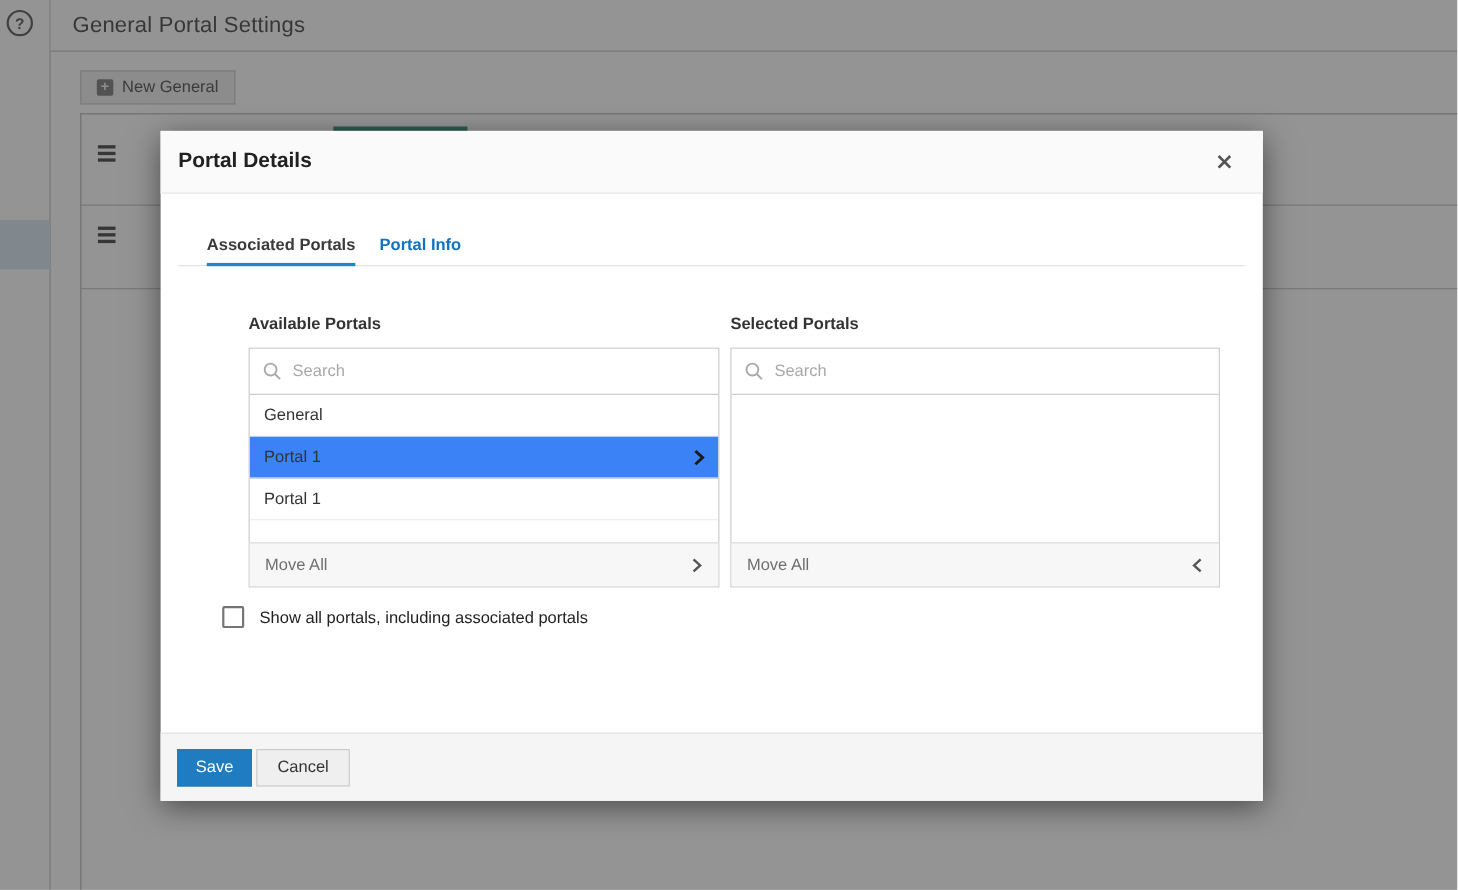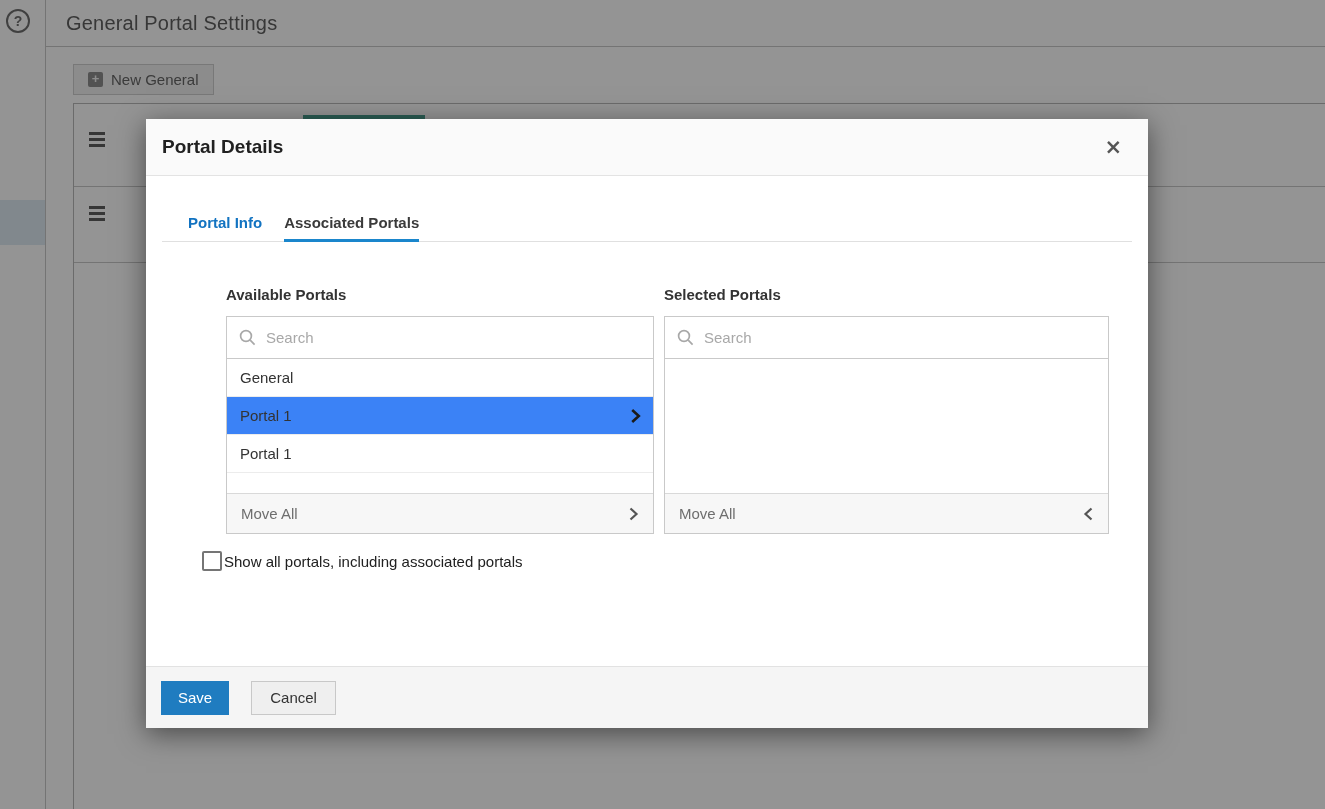--- a/index.html
+++ b/index.html
@@ -128,31 +128,31 @@
     border-bottom:1px solid #ececec; cursor:pointer;
     justify-content:space-between;
   }
   .list-item.selected { background:#3b82f6; }
   .move-all {
     height:40px; flex:none; background:#f7f7f7; border-top:1px solid #d9d9d9;
     display:flex; align-items:center; justify-content:space-between;
     padding:0 14px; font-size:15px; color:#6e6e6e; cursor:pointer;
   }
 
-  .checkbox-row { margin-top:17px; display:flex; align-items:center; gap:2px; }
+  .checkbox-row { margin-top:17px; display:flex; align-items:center; gap:14px; }
   .checkbox {
     width:20px; height:20px; border:2px solid #757575; border-radius:2px;
     background:#fff; cursor:pointer; flex:none;
   }
   .checkbox-label { font-size:15px; color:#212121; }
 
   .modal-footer {
     position:absolute; left:0; right:0; bottom:0; height:62px;
     background:#f5f5f5; border-top:1px solid #e2e2e2;
-    display:flex; align-items:center; gap:22px; padding-left:15px;
+    display:flex; align-items:center; gap:4px; padding-left:15px;
   }
   .btn { font-size:15px; height:34px; cursor:pointer; font-family:"Liberation Sans", sans-serif; }
   .btn-save {
     background:#1f7cc0; color:#fff; border:1px solid #1f7cc0; padding:0 16px;
   }
   .btn-cancel {
     background:#efefef; color:#333; border:1px solid #c8c8c8; padding:0 18px;
   }
 </style>
 </head>
@@ -193,22 +193,22 @@
 <div class="overlay"></div>
 
 <div class="modal">
 
   <div class="modal-header">
     <div class="modal-title">Portal Details</div>
     <button class="modal-close">×</button>
   </div>
 
   <div class="tabs">
+    <div class="tab active">Associated Portals</div>
     <div class="tab link">Portal Info</div>
-    <div class="tab active">Associated Portals</div>
   </div>
 
   <div class="modal-body">
     <div class="columns">
 
       <div class="col-left">
         <div class="panel-label">Available Portals</div>
         <div class="listbox">
           <div class="search-row">
             <svg width="17" height="17" viewBox="0 0 17 17">

